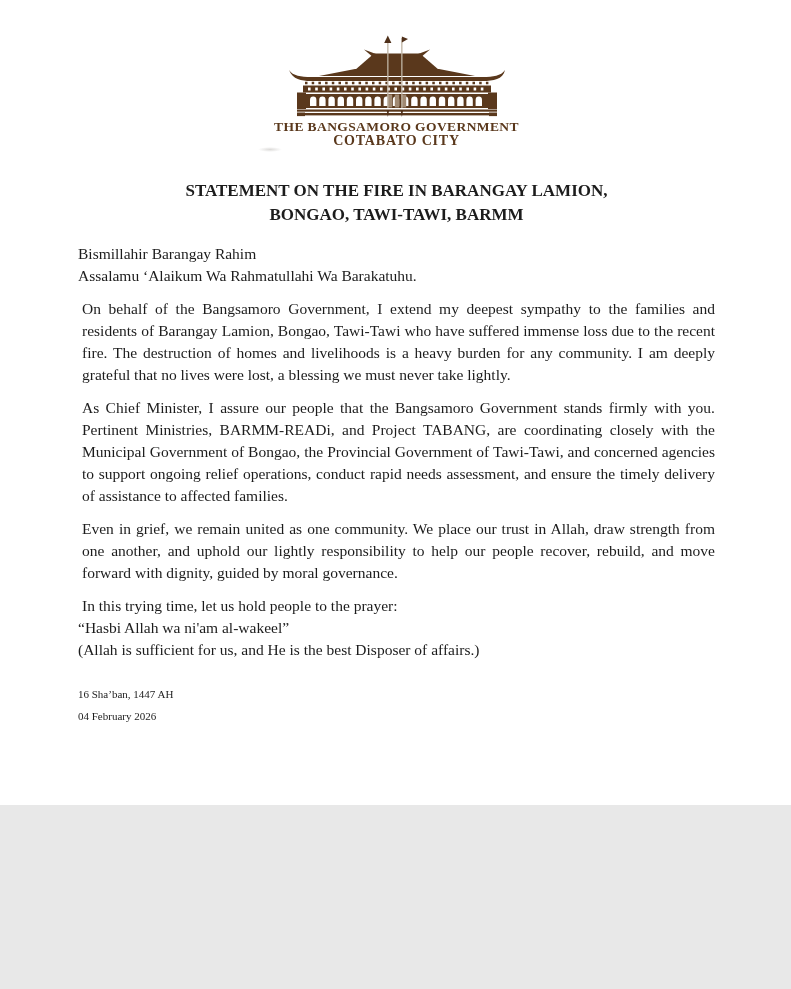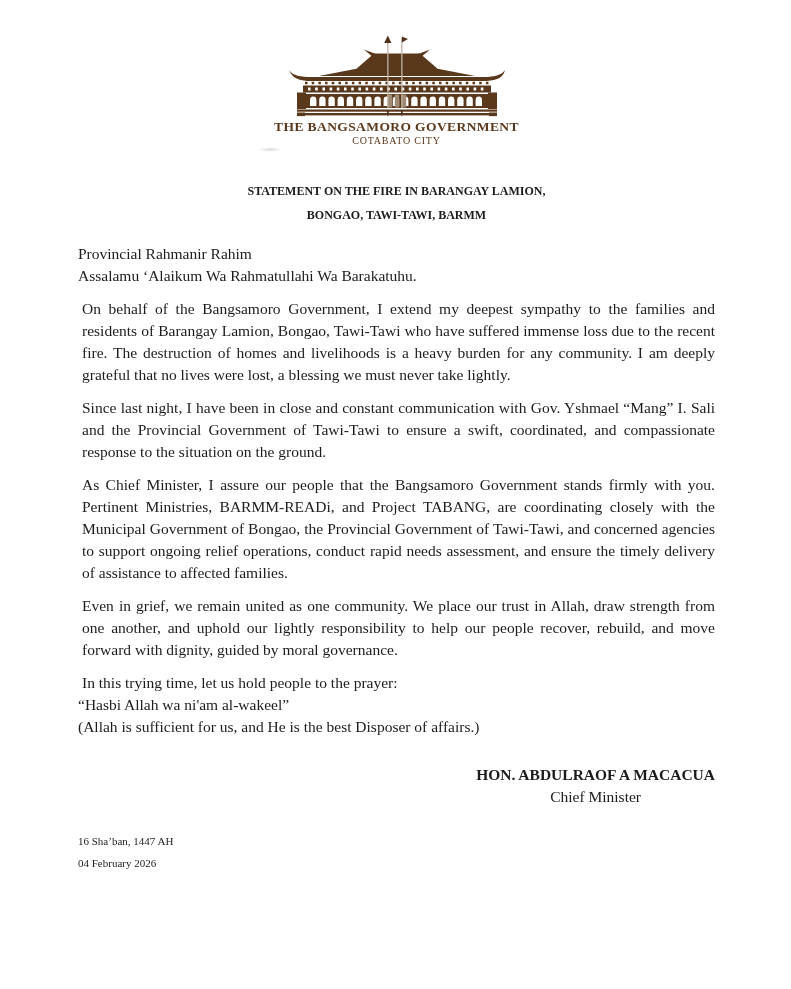--- a/index.html
+++ b/index.html
@@ -1,58 +1,58 @@
 <!DOCTYPE html>
 <html><head>
 <meta charset="utf-8">
 <style>
   html, body { margin: 0; padding: 0; background: #e8e8e8; }
   .page {
     position: relative;
     width: 791px;
-    height: 989px;
+    height: 805px;
     margin: 0 auto;
     background: #ffffff;
     box-sizing: border-box;
     padding: 34px 76px 0 78px;
     font-family: "Liberation Serif", "DejaVu Serif", serif;
     color: #1c1c1c;
     overflow: hidden;
   }
   
   .logo-block { text-align: center; }
   .logo-svg { display: block; margin: 0 auto; }
   .org-name {
     font-weight: bold;
     font-size: 13.5px;
     line-height: 16px;
     letter-spacing: 0.4px;
     color: #5a381c;
     margin-top: 1px;
   }
   .org-city {
-    font-weight: normal;
-    font-size: 10px;
+    font-weight: bold;
+    font-size: 14px;
     line-height: 12px;
     letter-spacing: 0.8px;
     color: #5a381c;
   }
   .scan-artifact {
     position: absolute;
     left: 258px; top: 147px;
     width: 24px; height: 5px;
     background: radial-gradient(ellipse at center, rgba(130,125,118,0.28), rgba(130,125,118,0) 70%);
     border-radius: 50%;
   }
   
   .doc-title {
     margin-top: 32px;
     text-align: center;
     font-weight: bold;
-    font-size: 12px;
+    font-size: 17px;
     line-height: 24px;
   }
   
   .salutation { margin-top: 16px; font-size: 15.5px; line-height: 22px; }
   .para {
     margin: 11px 0 0 4px;
     font-size: 15.5px;
     line-height: 22px;
     text-align: justify;
   }
@@ -144,41 +144,34 @@
     <div class="org-city">COTABATO CITY</div>
   </div>
   <div class="scan-artifact"></div>
 
   <div class="doc-title">
     <div>STATEMENT ON THE FIRE IN BARANGAY LAMION,</div>
     <div>BONGAO, TAWI-TAWI, BARMM</div>
   </div>
 
   <div class="salutation">
-    <div>Provincial Rahmanir Rahim</div>
+    <div>Bismillahir Barangay Rahim</div>
     <div>Assalamu ‘Alaikum Wa Rahmatullahi Wa Barakatuhu.</div>
   </div>
 
   <p class="para">On behalf of the Bangsamoro Government, I extend my deepest sympathy to the families and residents of Barangay Lamion, Bongao, Tawi-Tawi who have suffered immense loss due to the recent fire. The destruction of homes and livelihoods is a heavy burden for any community. I am deeply grateful that no lives were lost, a blessing we must never take lightly.</p>
-  <p class="para">Since last night, I have been in close and constant communication with Gov. Yshmael “Mang” I. Sali and the Provincial Government of Tawi-Tawi to ensure a swift, coordinated, and compassionate response to the situation on the ground.</p>
   <p class="para">As Chief Minister, I assure our people that the Bangsamoro Government stands firmly with you. Pertinent Ministries, BARMM-READi, and Project TABANG, are coordinating closely with the Municipal Government of Bongao, the Provincial Government of Tawi-Tawi, and concerned agencies to support ongoing relief operations, conduct rapid needs assessment, and ensure the timely delivery of assistance to affected families.</p>
   <p class="para">Even in grief, we remain united as one community. We place our trust in Allah, draw strength from one another, and uphold our lightly responsibility to help our people recover, rebuild, and move forward with dignity, guided by moral governance.</p>
   <p class="para">In this trying time, let us hold people to the prayer:</p>
 
   <div class="prayer">
     <div>“Hasbi Allah wa ni'am al-wakeel”</div>
     <div>(Allah is sufficient for us, and He is the best Disposer of affairs.)</div>
   </div>
 
 
-  <div class="sig-row">
-    <div class="sig-block">
-      <div class="sig-name">HON. ABDULRAOF A MACACUA</div>
-      <div class="sig-title">Chief Minister</div>
-    </div>
-  </div>
 
   <div class="date-block">
     <div>16 Sha’ban, 1447 AH</div>
     <div>04 February 2026</div>
   </div>
 
 </div>
 
 </body></html>

